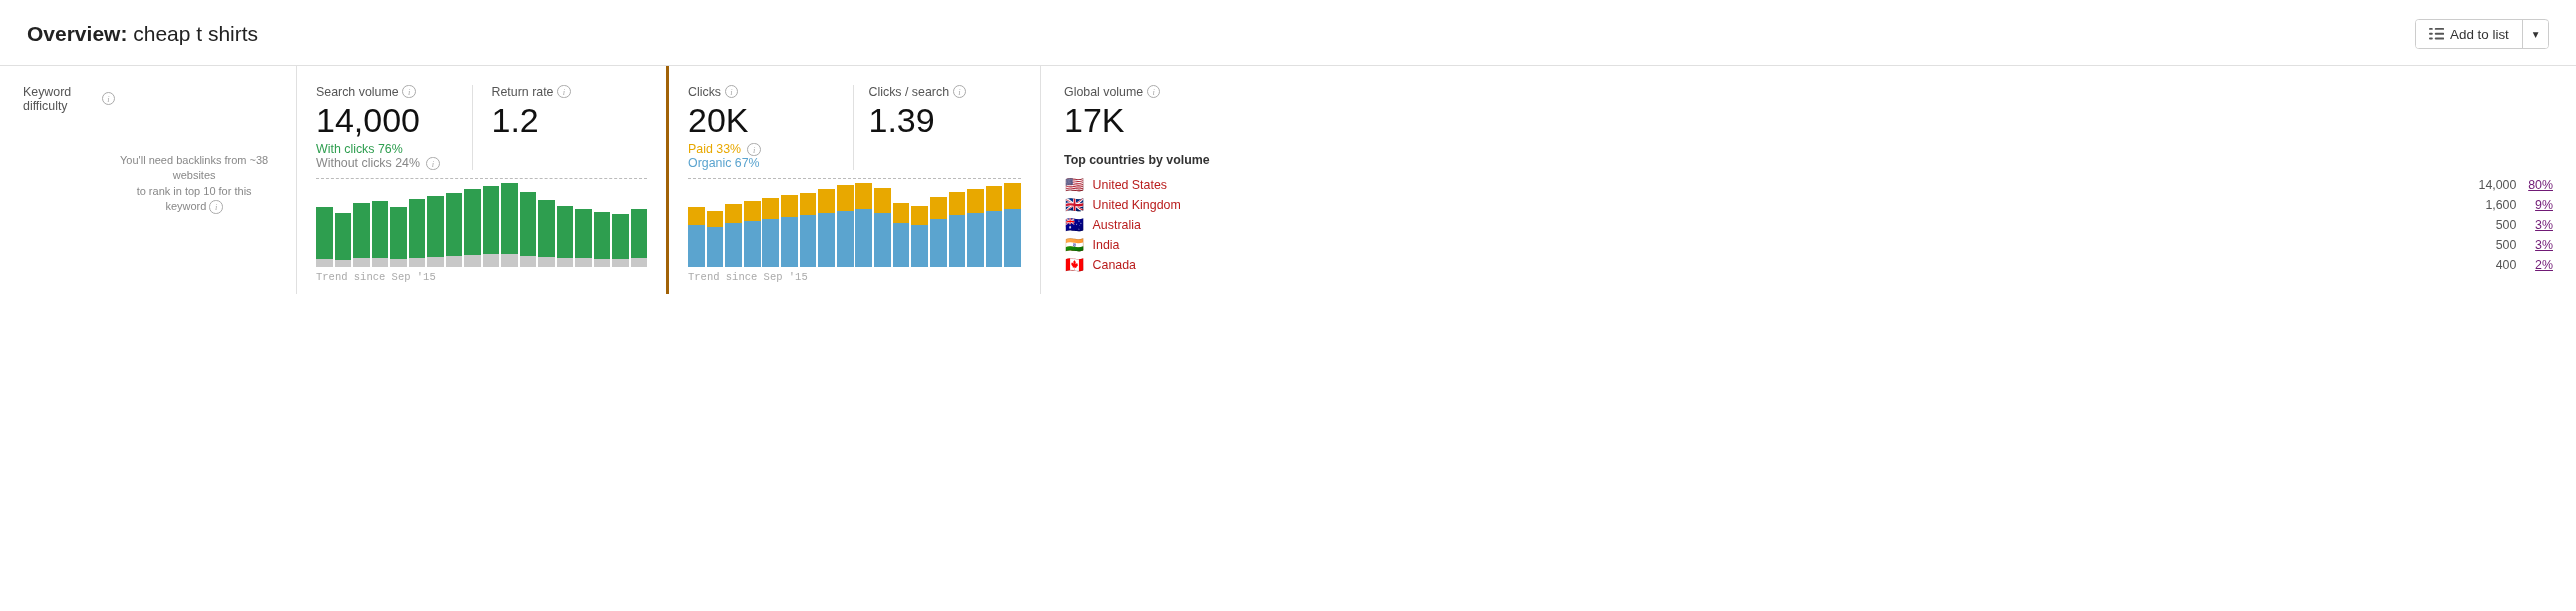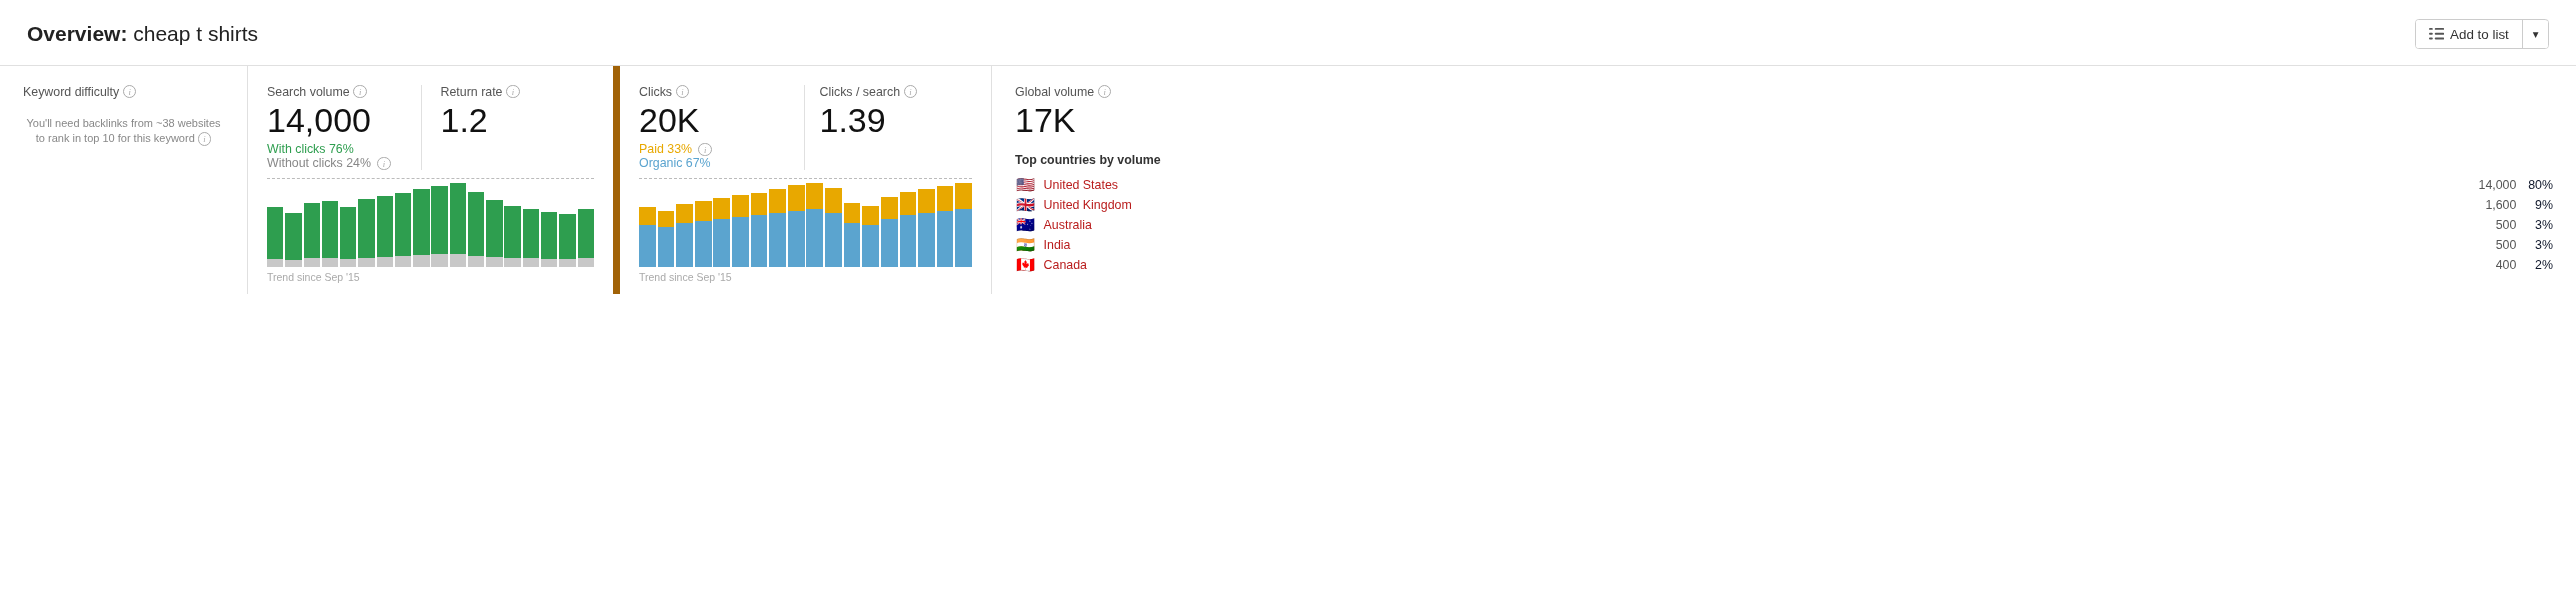--- a/index.html
+++ b/index.html
@@ -87,25 +87,25 @@
       flex-shrink: 0;
     }
     .panel-value {
       font-size: 34px;
       font-weight: 300;
       color: #111;
       line-height: 1.1;
     }
     
     .kd-panel {
-      width: 248px;
+      width: 297px;
       padding: 19px 23px;
       border-right: 1px solid #e0e0e0;
       display: flex;
-      flex-direction: column;
+      flex-direction: row;
       align-items: center;
     }
     .kd-label {
       font-size: 12.4px;
       color: #555;
       align-self: flex-start;
       display: flex;
       align-items: center;
       gap: 3.8px;
       margin-bottom: 9.5px;
@@ -129,21 +129,21 @@
       font-size: 11px;
       color: #888;
       text-align: center;
       margin-top: 7.6px;
       line-height: 1.4;
     }
     
     .sv-panel {
       width: 372px;
       padding: 19px 19px 9.5px 19px;
-      border-right: 7px solid #a16207;
+      border-right: 3px solid #a16207;
     }
     .sv-top {
       display: flex;
       gap: 0;
       margin-bottom: 5.7px;
     }
     .sv-metric {
       flex: 1;
     }
     .sv-metric + .sv-metric {
@@ -229,28 +229,30 @@
       color: #b91c1c;
       flex: 1;
       cursor: pointer;
     }
     .country-volume {
       color: #555;
       min-width: 42px;
       text-align: right;
     }
     .country-pct {
-      color: #0f172a;
+      color: #701a75;
       min-width: 29px;
       text-align: right;
+      text-decoration: underline;
     }
     .trend-label {
       font-size: 10.5px;
       color: #aaa;
       margin-top: 3.8px;
+      font-family: Liberation Mono, monospace;
     }
     
     .chart-dashed-line {
       border-top: 1px dashed #bbb;
       margin-bottom: 1.9px;
     }
   </style>
 </head>
 <body>
 

